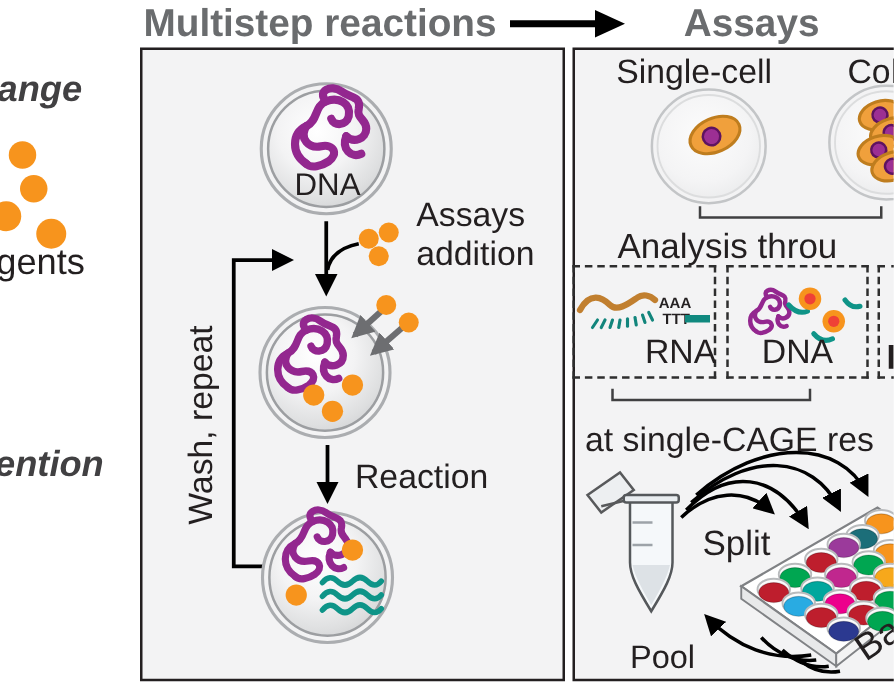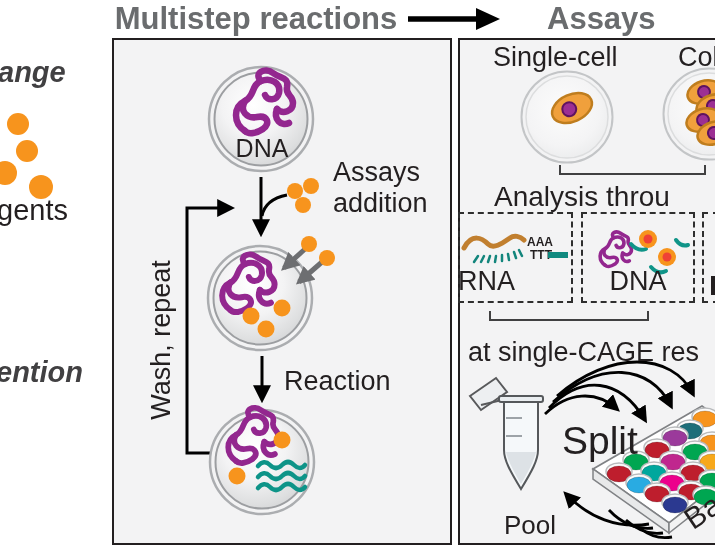--- a/index.html
+++ b/index.html
@@ -260,18 +260,18 @@
 
 <div class="txt lbl" style="left:232px;top:134px;width:60px;text-align:center;font-size:25px;">DNA</div>
 <div class="txt lbl" style="left:333px;top:157px;">Assays</div>
 <div class="txt lbl" style="left:333px;top:188px;">addition</div>
 <div class="txt lbl" style="left:161px;top:340px;transform:translate(-50%,-50%) rotate(-90deg);">Wash, repeat</div>
 <div class="txt lbl" style="left:284px;top:366px;">Reaction</div>
 
 <div class="txt lbl" style="left:493px;top:42px;">Single-cell</div>
 <div class="txt lbl" style="left:678px;top:42px;">Col</div>
 <div class="txt lbl" style="left:494px;top:181px;font-size:28px;">Analysis throu</div>
-<div class="txt lbl" style="left:458px;top:266px;width:115px;text-align:left;">RNA</div>
+<div class="txt lbl" style="left:458px;top:266px;width:115px;text-align:right;">RNA</div>
 <div class="txt lbl" style="left:581px;top:266px;width:114px;text-align:center;">DNA</div>
 <div class="txt lbl" style="left:468px;top:337px;">at single-CAGE res</div>
-<div class="txt lbl" style="left:562px;top:419px;font-size:39px;text-align:right;">Split</div>
+<div class="txt lbl" style="left:562px;top:419px;font-size:28px;text-align:right;">Split</div>
 <div class="txt lbl" style="left:504px;top:511px;font-size:26px;">Pool</div>
 <div class="txt lbl" style="left:678px;top:508px;font-size:30px;transform:rotate(-34deg);transform-origin:left top;">Ba</div>
 
 </body></html>

